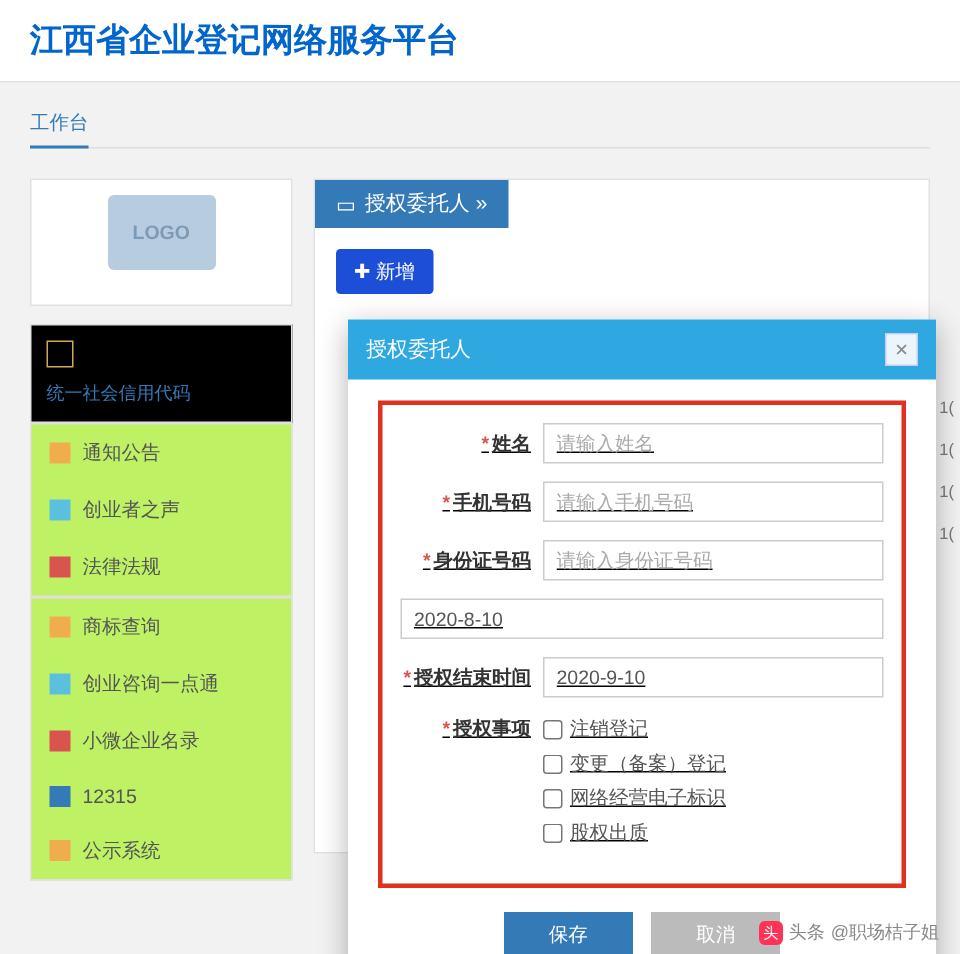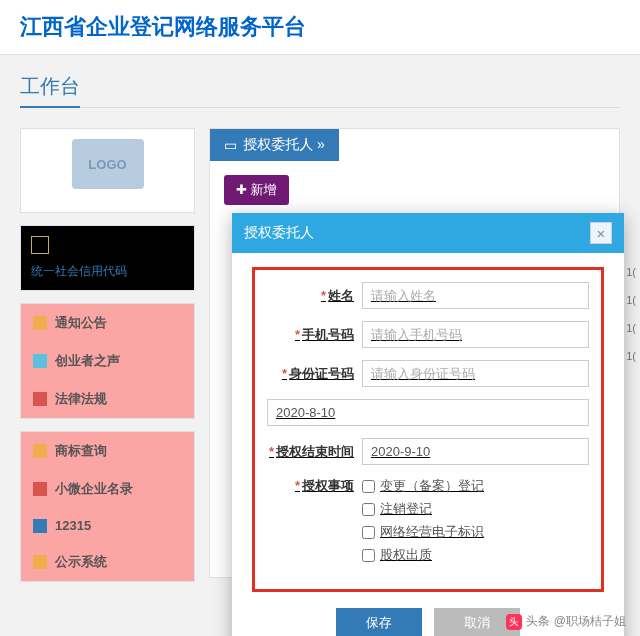--- a/index.html
+++ b/index.html
@@ -1,34 +1,34 @@
 <!DOCTYPE html>
 <html><head>
 <meta charset="utf-8">
 <style>
 * { box-sizing: border-box; margin: 0; padding: 0; }
 body { font-family: "Microsoft YaHei", Arial, sans-serif; background: #f2f2f2; width: 640px; height: 636px; overflow: hidden; position: relative; }
 .header { background: #fff; padding: 12px 20px; border-bottom: 1px solid #e0e0e0; }
 .header-title { color: #0066cc; font-size: 22px; font-weight: bold; }
 .subheader { padding: 18px 20px 8px; }
-.subheader-title { color: #337ab7; font-size: 20px; padding-bottom: 6px; border-bottom: 2px solid #337ab7; display: inline-block; }
+.subheader-title { color: #337ab7; font-size: 13px; padding-bottom: 6px; border-bottom: 2px solid #337ab7; display: inline-block; }
 .subheader-line { border-bottom: 1px solid #ddd; margin-top: -1px; }
 .content { display: flex; padding: 12px 20px; gap: 14px; }
 .sidebar { width: 175px; }
 .logo-box { background: #fff; border: 1px solid #e0e0e0; padding: 10px; text-align: center; height: 85px; }
 .logo-placeholder { display: inline-block; width: 72px; height: 50px; background: #b8cce0; border-radius: 4px; position: relative; }
 .logo-placeholder::before { content: "LOGO"; position: absolute; top: 50%; left: 50%; transform: translate(-50%, -50%); color: #7a9bb8; font-weight: bold; font-size: 13px; }
 .card { background: #000000; border: 1px solid #e0e0e0; padding: 10px; margin-top: 12px; font-size: 12px; }
 .cred-label { color: #337ab7; margin-top: 6px; }
-.nav-list { background: #fca5a5; border: 1px solid #e0e0e0; margin-top: 12px; font-weight: bold; }
+.nav-list { background: #bef264; border: 1px solid #e0e0e0; margin-top: 0; }
 .nav-item { padding: 10px 12px; font-size: 13px; color: #555; cursor: pointer; display: flex; align-items: center; gap: 8px; }
 .nav-icon { width: 14px; height: 14px; display: inline-block; }
 .main { flex: 1; }
 .panel-header { background: #337ab7; color: #fff; padding: 7px 14px; font-size: 14px; display: inline-flex; align-items: center; gap: 6px; }
-.add-btn { background: #701a75; color: #fff; border: none; padding: 6px 12px; font-size: 13px; margin: 14px 0 0 14px; cursor: pointer; border-radius: 3px; }
+.add-btn { background: #1d4ed8; color: #fff; border: none; padding: 6px 12px; font-size: 13px; margin: 14px 0 0 14px; cursor: pointer; border-radius: 3px; }
 .main-box { background: #fff; border: 1px solid #e0e0e0; min-height: 450px; }
 
 .modal { position: absolute; top: 213px; left: 232px; right: 16px; background: #fff; box-shadow: 0 4px 18px rgba(0,0,0,0.3); }
 .modal-header { background: #2fa8e1; color: #fff; padding: 9px 12px; font-size: 14px; display: flex; justify-content: space-between; align-items: center; }
 .modal-close { background: #eaf6fb; color: #888; width: 22px; height: 22px; display: flex; align-items: center; justify-content: center; cursor: pointer; border: 1px solid #cce; font-size: 15px; }
 .modal-body { padding: 14px 20px 4px; }
 .highlight-box { border: 3px solid #e03020; padding: 12px 12px 8px; text-decoration: underline; }
 .form-row { display: flex; align-items: center; margin-bottom: 12px; }
 .form-label { width: 95px; text-align: right; font-size: 13px; color: #333; padding-right: 8px; font-weight: bold; }
 .req { color: #d9534f; margin-right: 2px; }
@@ -80,20 +80,24 @@
           <span class="nav-icon" style="background:#d9534f"></span>
           <span>法律法规</span>
         </div>
     </div>
     <div class="nav-list">
       <div class="nav-item">
           <span class="nav-icon" style="background:#f0ad4e"></span>
           <span>商标查询</span>
         </div>
       <div class="nav-item">
+          <span class="nav-icon" style="background:#5bc0de"></span>
+          <span>创业咨询一点通</span>
+        </div>
+      <div class="nav-item">
           <span class="nav-icon" style="background:#d9534f"></span>
           <span>小微企业名录</span>
         </div>
       <div class="nav-item">
           <span class="nav-icon" style="background:#337ab7"></span>
           <span>12315</span>
         </div>
       <div class="nav-item">
           <span class="nav-icon" style="background:#f0ad4e"></span>
           <span>公示系统</span>
@@ -143,25 +147,25 @@
       </div>
       <div class="form-row">
         <label class="form-label"><span class="req">*</span><span>授权结束时间</span></label>
         <input class="form-input" value="2020-9-10" style="">
       </div>
       <div class="form-row" style="align-items:flex-start">
         <label class="form-label"><span class="req">*</span><span>授权事项</span></label>
         <div class="check-list">
           <label class="check-item">
               <input type="checkbox" style="">
-              <span>变更（备案）登记</span>
+              <span>注销登记</span>
             </label>
           <label class="check-item">
               <input type="checkbox" style="">
-              <span>注销登记</span>
+              <span>变更（备案）登记</span>
             </label>
           <label class="check-item">
               <input type="checkbox" style="">
               <span>网络经营电子标识</span>
             </label>
           <label class="check-item">
               <input type="checkbox" style="">
               <span>股权出质</span>
             </label>
         </div>

